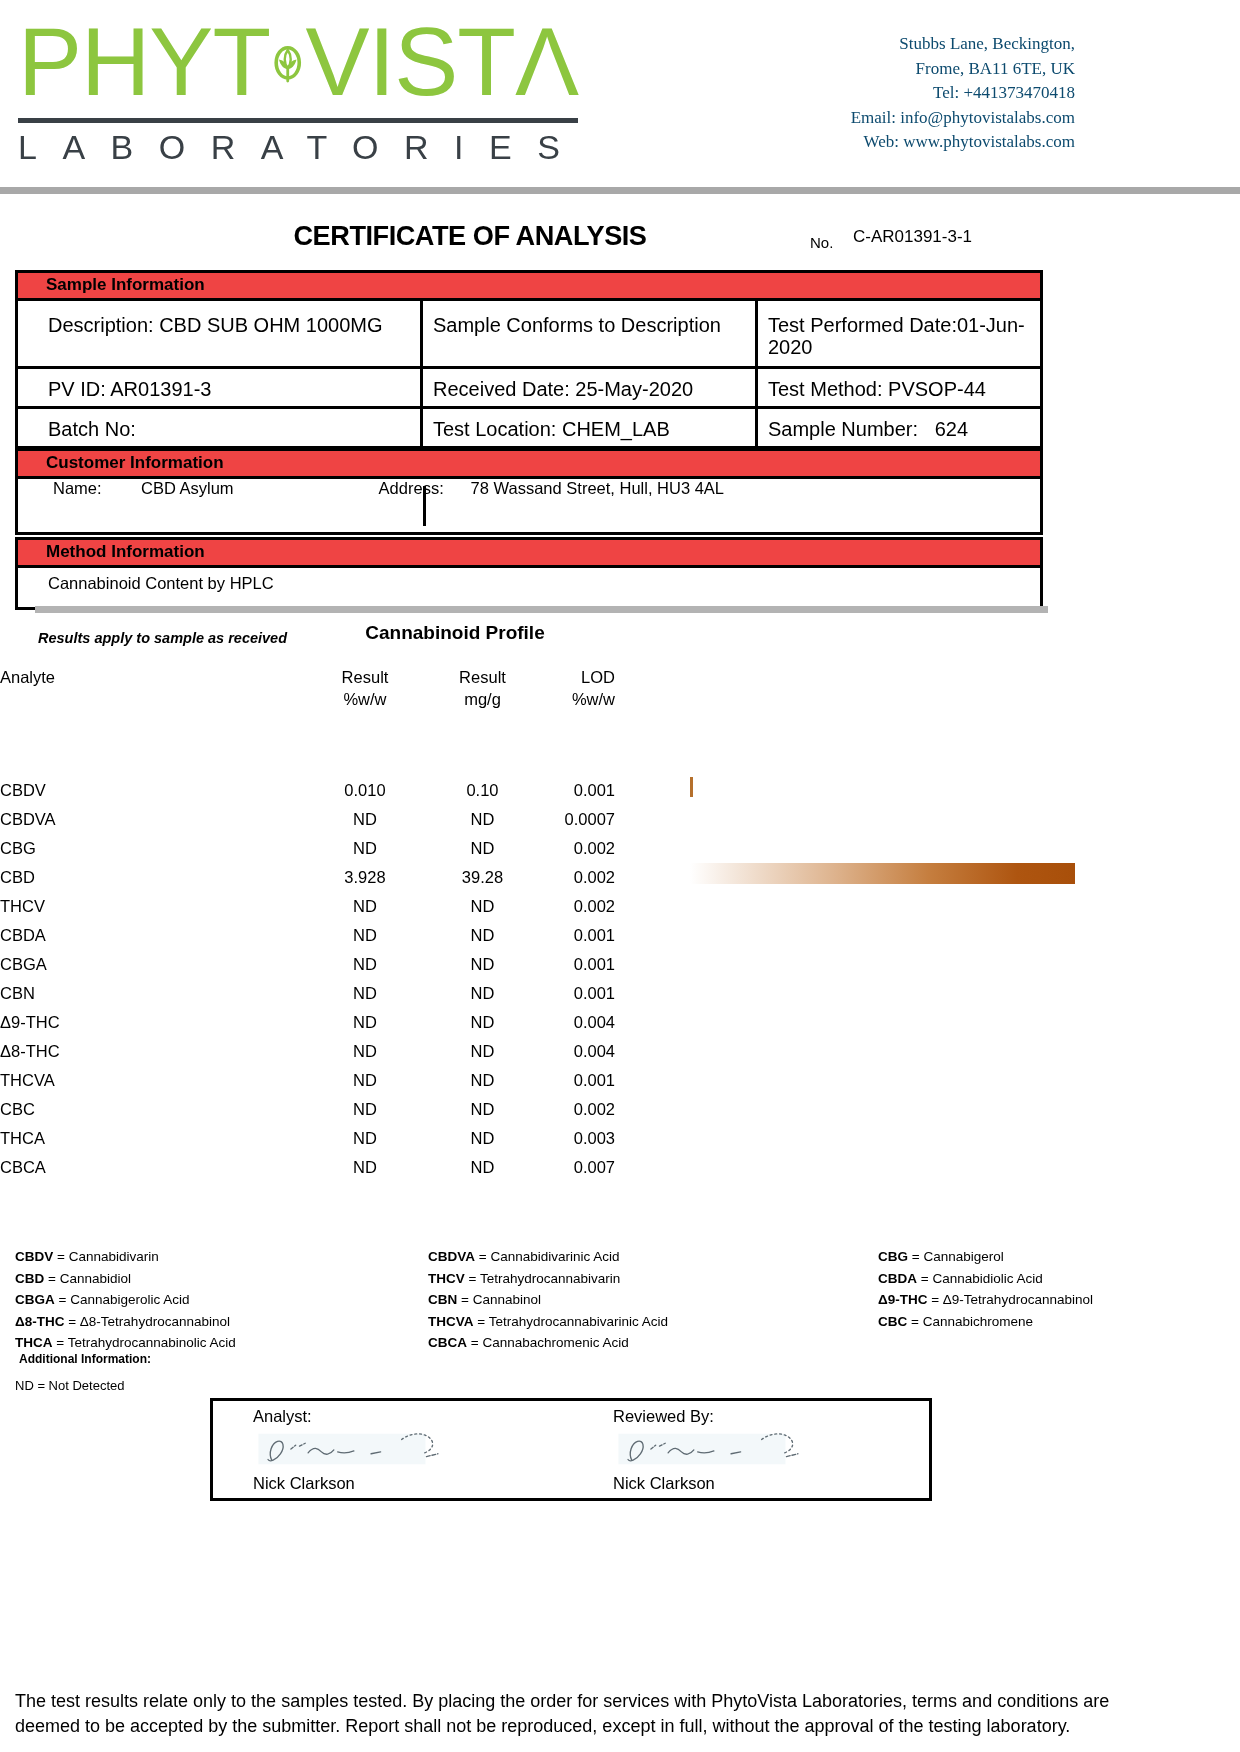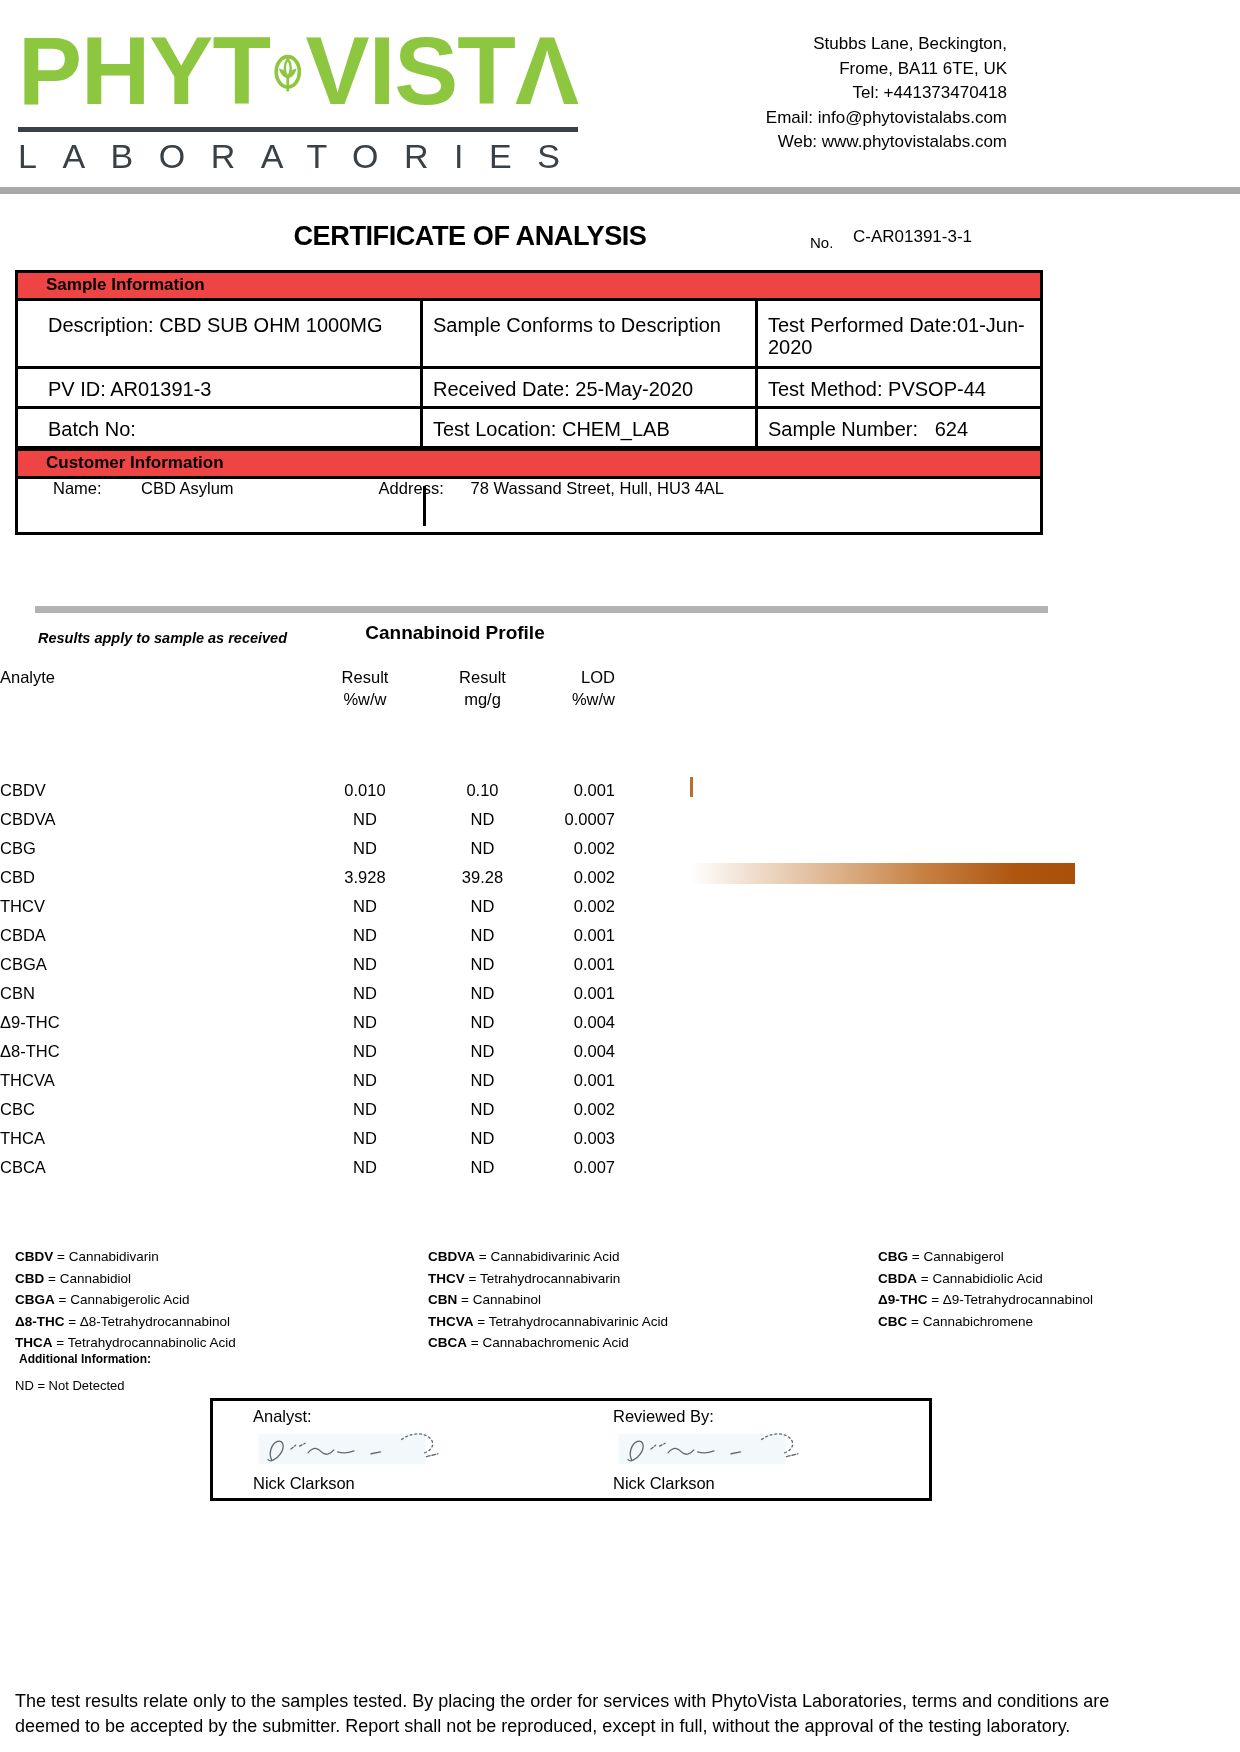--- a/index.html
+++ b/index.html
@@ -3,28 +3,28 @@
 <meta charset="utf-8">
 <style>
   html,body{margin:0;padding:0;}
   body{background:#888;}
   .page{position:relative;width:1240px;height:1752px;background:#ffffff;color:#000;
         font-family:"Liberation Sans", sans-serif;overflow:hidden;margin:0 auto;}
 
   
   .logo{position:absolute;left:18px;top:10px;width:560px;}
   .logo-word{display:flex;align-items:center;font-size:96px;line-height:104px;
-             color:#8dc63f;font-weight:700;letter-spacing:-1px;margin-top:9px;}
+             color:#8dc63f;font-weight:400;letter-spacing:-1px;}
   .logo-word .seg{display:inline-block;}
   .leaf-o{margin:4px 3px 0 3px;}
   .logo-sub{margin-top:4px;border-top:5px solid #394046;padding-top:5px;
             font-size:34px;color:#394046;letter-spacing:25.5px;white-space:nowrap;
             font-weight:400;}
-  .contact{position:absolute;left:672px;top:32px;width:335px;text-align:right;
-           font-family:Liberation Sans, sans-serif;font-size:17px;line-height:24.5px;color:#000000;}
+  .contact{position:absolute;left:740px;top:32px;width:335px;text-align:right;
+           font-family:Liberation Serif, serif;font-size:17px;line-height:24.5px;color:#0c4a6e;}
 
   .graybar1{position:absolute;left:0;top:187px;width:1240px;height:7px;background:#a8a8a8;}
   .graybar2{position:absolute;left:35px;top:606px;width:1013px;height:7px;background:#b3b3b3;}
 
   
   .coa-title{position:absolute;left:240px;top:220px;width:460px;text-align:center;
              font-size:28px;font-weight:bold;letter-spacing:-0.5px;transform:scaleX(.97);}
   .no-label{position:absolute;left:810px;top:234px;font-size:15px;}
   .no-value{position:absolute;left:853px;top:227px;font-size:17px;}
 
@@ -151,20 +151,24 @@
     <div class="sec-head">Customer Information</div>
     <div class="cust-row">
       <span class="cust-name-label">Name:</span>
       <span>CBD Asylum</span>
       <div class="cust-divider"></div>
       <span class="cust-addr-label">Address:</span>
       <span>78 Wassand Street, Hull, HU3 4AL</span>
     </div>
   </div>
 
+  <div class="ibox box-method">
+    <div class="sec-head">Method Information</div>
+    <div class="meth-row">Cannabinoid Content by HPLC</div>
+  </div>
 
   <div class="graybar2"></div>
 
   <div class="results-note">Results apply to sample as received</div>
   <div class="profile-title">Cannabinoid Profile</div>
 
   <div class="ptable">
     <div class="phead">
       <div class="prow">
         <div class="pc1">Analyte</div>

